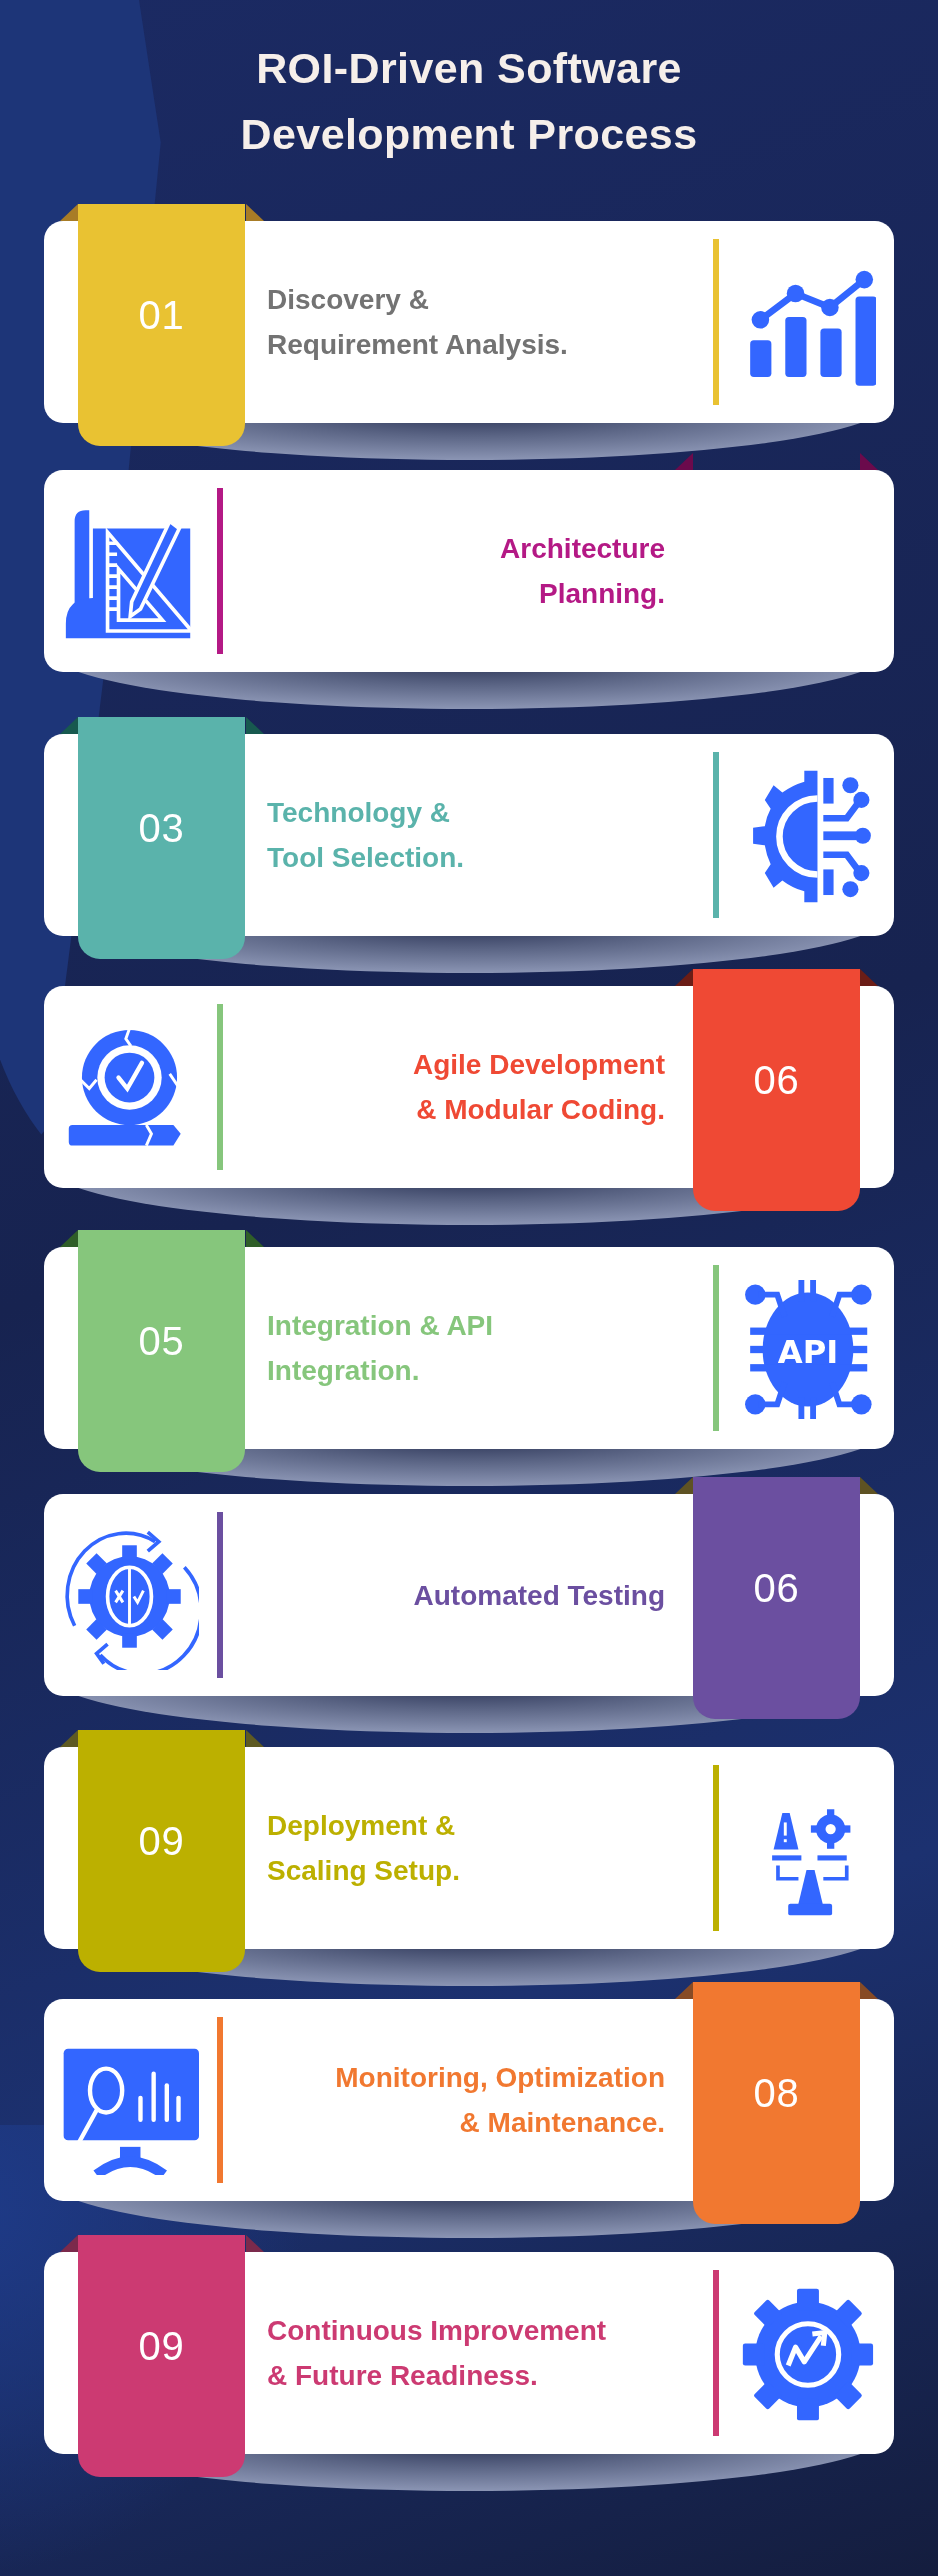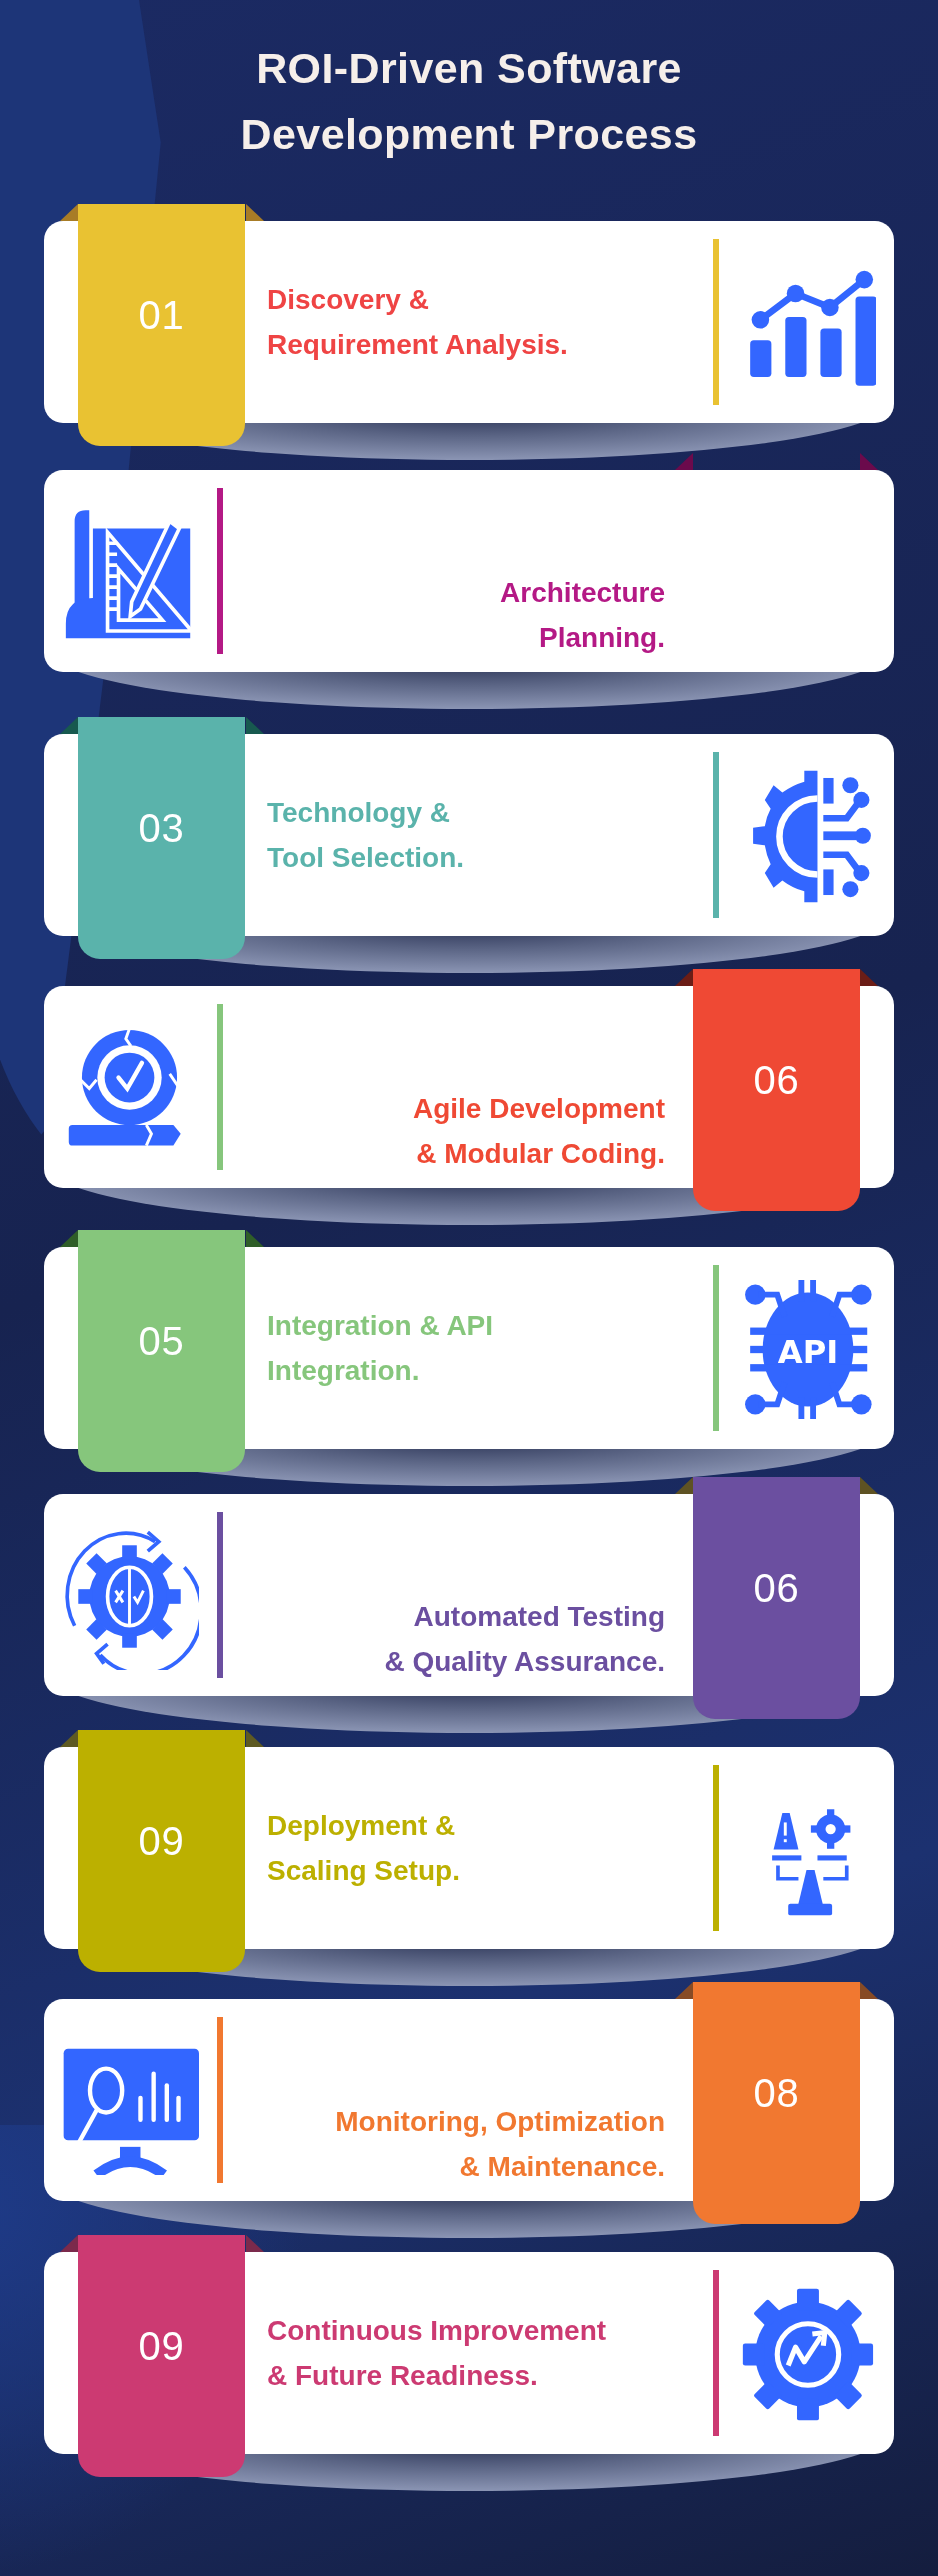--- a/index.html
+++ b/index.html
@@ -65,21 +65,21 @@
   .step.left .fold-a { left: 60px; border-left: 18.3px solid transparent; }
   .step.left .fold-b { left: 246px; border-right: 18.3px solid transparent; }
   .step.left .label { left: 267px; text-align: left; }
   .step.left .divider { left: 713px; }
   .step.left .icon { left: 737px; }
 
   
   .step.right .ribbon { left: 693px; }
   .step.right .fold-a { left: 675px; border-left: 18.3px solid transparent; }
   .step.right .fold-b { left: 860px; border-right: 18.3px solid transparent; }
-  .step.right .label { right: 273px; text-align: right; margin-top: 44px; }
+  .step.right .label { right: 273px; text-align: right; }
   .step.right .divider { left: 217px; }
   .step.right .icon { left: 60px; }
 </style>
 </head>
 <body>
 
 <div class="bg-swoosh"></div>
 <div class="bg-swoosh2"></div>
 
 <h1 class="title">
@@ -88,21 +88,21 @@
 </h1>
 
 <div class="step left" style="top:221px">
   <div class="shadow"></div>
   <div class="fold fold-a" style="border-bottom-color:#a87c26"></div>
   <div class="fold fold-b" style="border-bottom-color:#a87c26"></div>
   <div class="card"></div>
   <div class="ribbon" style="background:#e9c232">
     <span class="num">01</span>
   </div>
-  <div class="label" style="color:#ef4444">
+  <div class="label" style="color:#737373">
     <span>Discovery &amp;</span>
     <span>Requirement Analysis.</span>
   </div>
   <div class="divider" style="background:#e9c232"></div>
   <div class="icon">
     <svg viewBox="0 0 190 200">
       <g fill="#3366ff">
         <rect x="18" y="123" width="29" height="50" rx="5"></rect>
         <rect x="66" y="91" width="29" height="82" rx="5"></rect>
         <rect x="114" y="107" width="29" height="66" rx="5"></rect>
@@ -245,21 +245,20 @@
 <div class="step right" style="top:1494px">
   <div class="shadow"></div>
   <div class="fold fold-a" style="border-bottom-color:#5e5223"></div>
   <div class="fold fold-b" style="border-bottom-color:#5e5223"></div>
   <div class="card"></div>
   <div class="ribbon" style="background:#6b4fa0">
     <span class="num">06</span>
   </div>
   <div class="label" style="color:#6b4fa0">
     <span>Automated Testing</span>
-    <span>&amp; Quality Assurance.</span>
   </div>
   <div class="divider" style="background:#6b4fa0"></div>
   <div class="icon">
     <svg viewBox="0 0 190 200">
       <path d="M20 140 A80 85 0 0 1 130 25" fill="none" stroke="#3366ff" stroke-width="5"></path>
       <path d="M120 12 L135 25 L120 38" fill="none" stroke="#3366ff" stroke-width="5"></path>
       <path d="M170 60 A80 85 0 0 1 55 180" fill="none" stroke="#3366ff" stroke-width="5"></path>
       <path d="M65 165 L50 178 L60 192" fill="none" stroke="#3366ff" stroke-width="5"></path>
       <g fill="#3366ff">
         <circle cx="95" cy="100" r="55"></circle>

